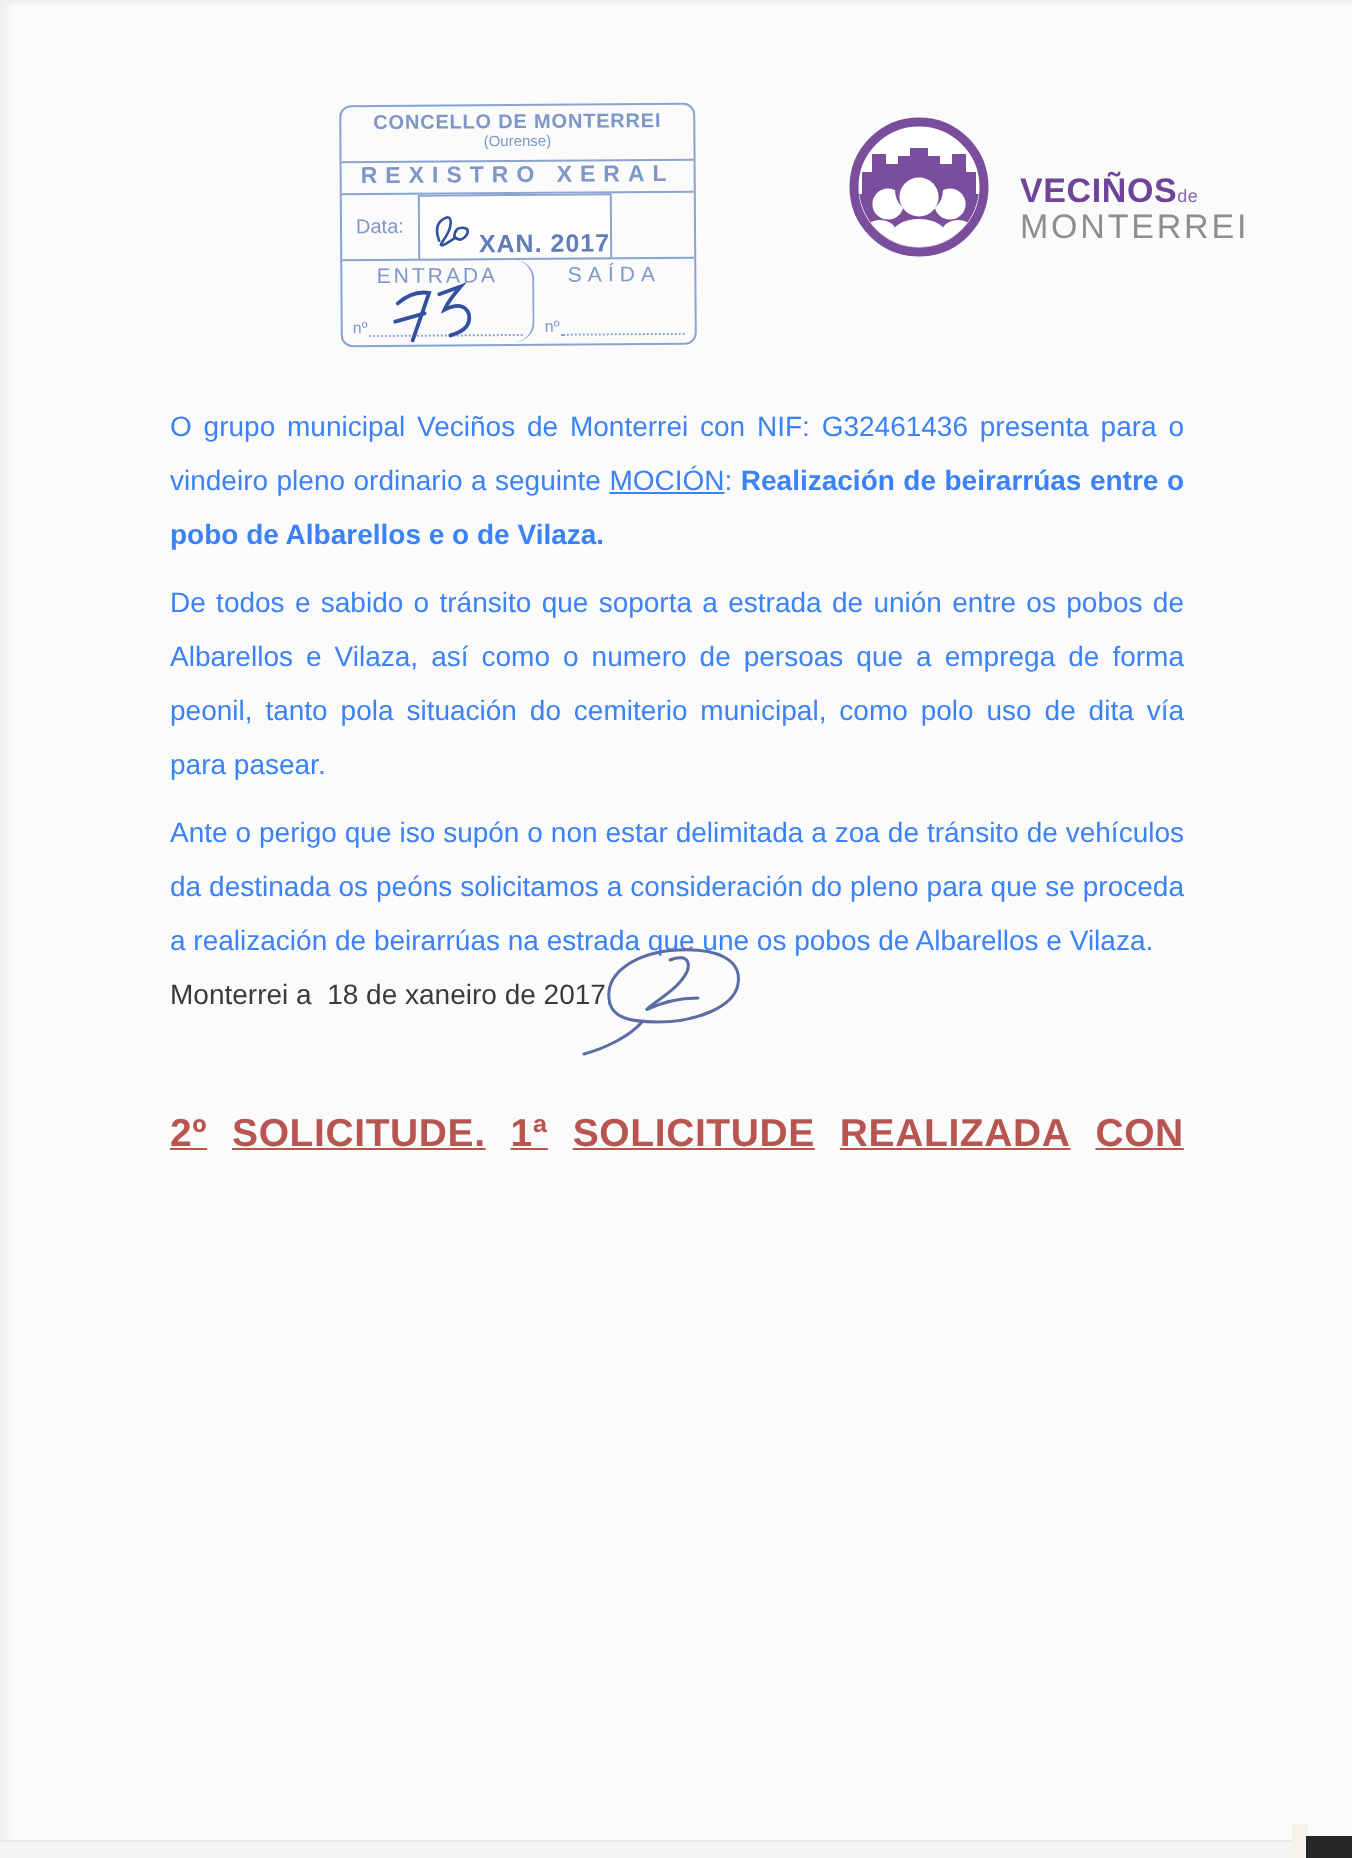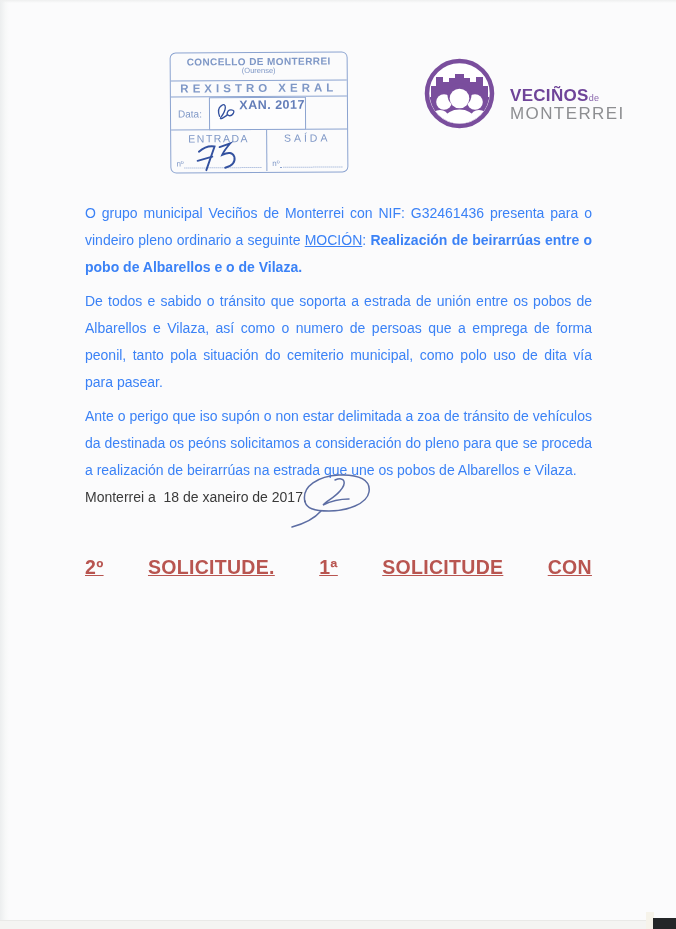--- a/index.html
+++ b/index.html
@@ -26,30 +26,30 @@
   }
   .stamp-row1{height:28px;border-bottom:1.5px solid #8ba3d0;text-align:center;box-sizing:border-box;padding-top:3px;}
   .stamp-title{font-size:10px;font-weight:700;letter-spacing:0.4px;line-height:11px;}
   .stamp-sub{font-size:7.5px;line-height:8px;}
   .stamp-row2{height:16px;border-bottom:1.5px solid #8ba3d0;box-sizing:border-box;
     text-align:center;font-size:11.5px;font-weight:700;letter-spacing:4px;line-height:15px;}
   .stamp-row3{height:33px;border-bottom:1.5px solid #8ba3d0;box-sizing:border-box;
     display:flex;align-items:center;padding-left:7px;font-size:10px;}
   .stamp-row4{height:41px;display:flex;}
   .stamp-col{position:relative;box-sizing:border-box;padding-top:2px;text-align:center;}
-  .stamp-col-left{width:96px;border-right:1.5px solid #8ba3d0;}
+  .stamp-col-left{width:96px;border-right:1.5px solid #8ba3d0;border-radius:10px;}
   .stamp-col-right{flex:1;}
   .stamp-col-label{font-size:10.5px;letter-spacing:1.5px;}
   .num-line{display:flex;align-items:flex-end;padding:0 5px 3px 5px;position:absolute;bottom:0;left:0;right:0;}
   .num-prefix{font-size:8px;}
   .num-dots{flex:1;border-bottom:1.2px dotted #8ba3d0;height:8px;margin-left:1px;}
   .date-box{
     position:absolute;left:38px;top:44px;width:97px;height:33px;
     background:#fdfdfe;border:1.5px solid #8ba3d0;box-sizing:border-box;
-    display:flex;align-items:flex-start;padding-left:5px;
+    display:flex;align-items:flex-end;padding-left:5px;
   }
   .date-stamped{font-size:12.5px;font-weight:700;color:#637db8;letter-spacing:0.5px;white-space:nowrap;}
   .hand-day{margin-right:1px;}
   .hand-75{position:absolute;left:22px;top:9px;}
 
   
   .logo-emblem{position:absolute;left:423px;top:57px;}
   .logo-text{position:absolute;left:510px;top:87px;line-height:1;}
   .logo-line1{font-size:17px;font-weight:700;color:#6f4499;letter-spacing:0.3px;}
   .logo-de{font-size:9px;font-weight:400;color:#8a67ad;}
@@ -168,17 +168,18 @@
       <path d="M32 45 C26 52 14 58 3 61"></path>
     </g>
   </svg>
 
   <div class="red-note">
     <div class="red-line1">
       <span>2º</span>
       <span>SOLICITUDE.</span>
       <span>1ª</span>
       <span>SOLICITUDE</span>
+      <span>REALIZADA</span>
       <span>CON</span>
     </div>
   </div>
 
 </div>
 
 </body></html>

